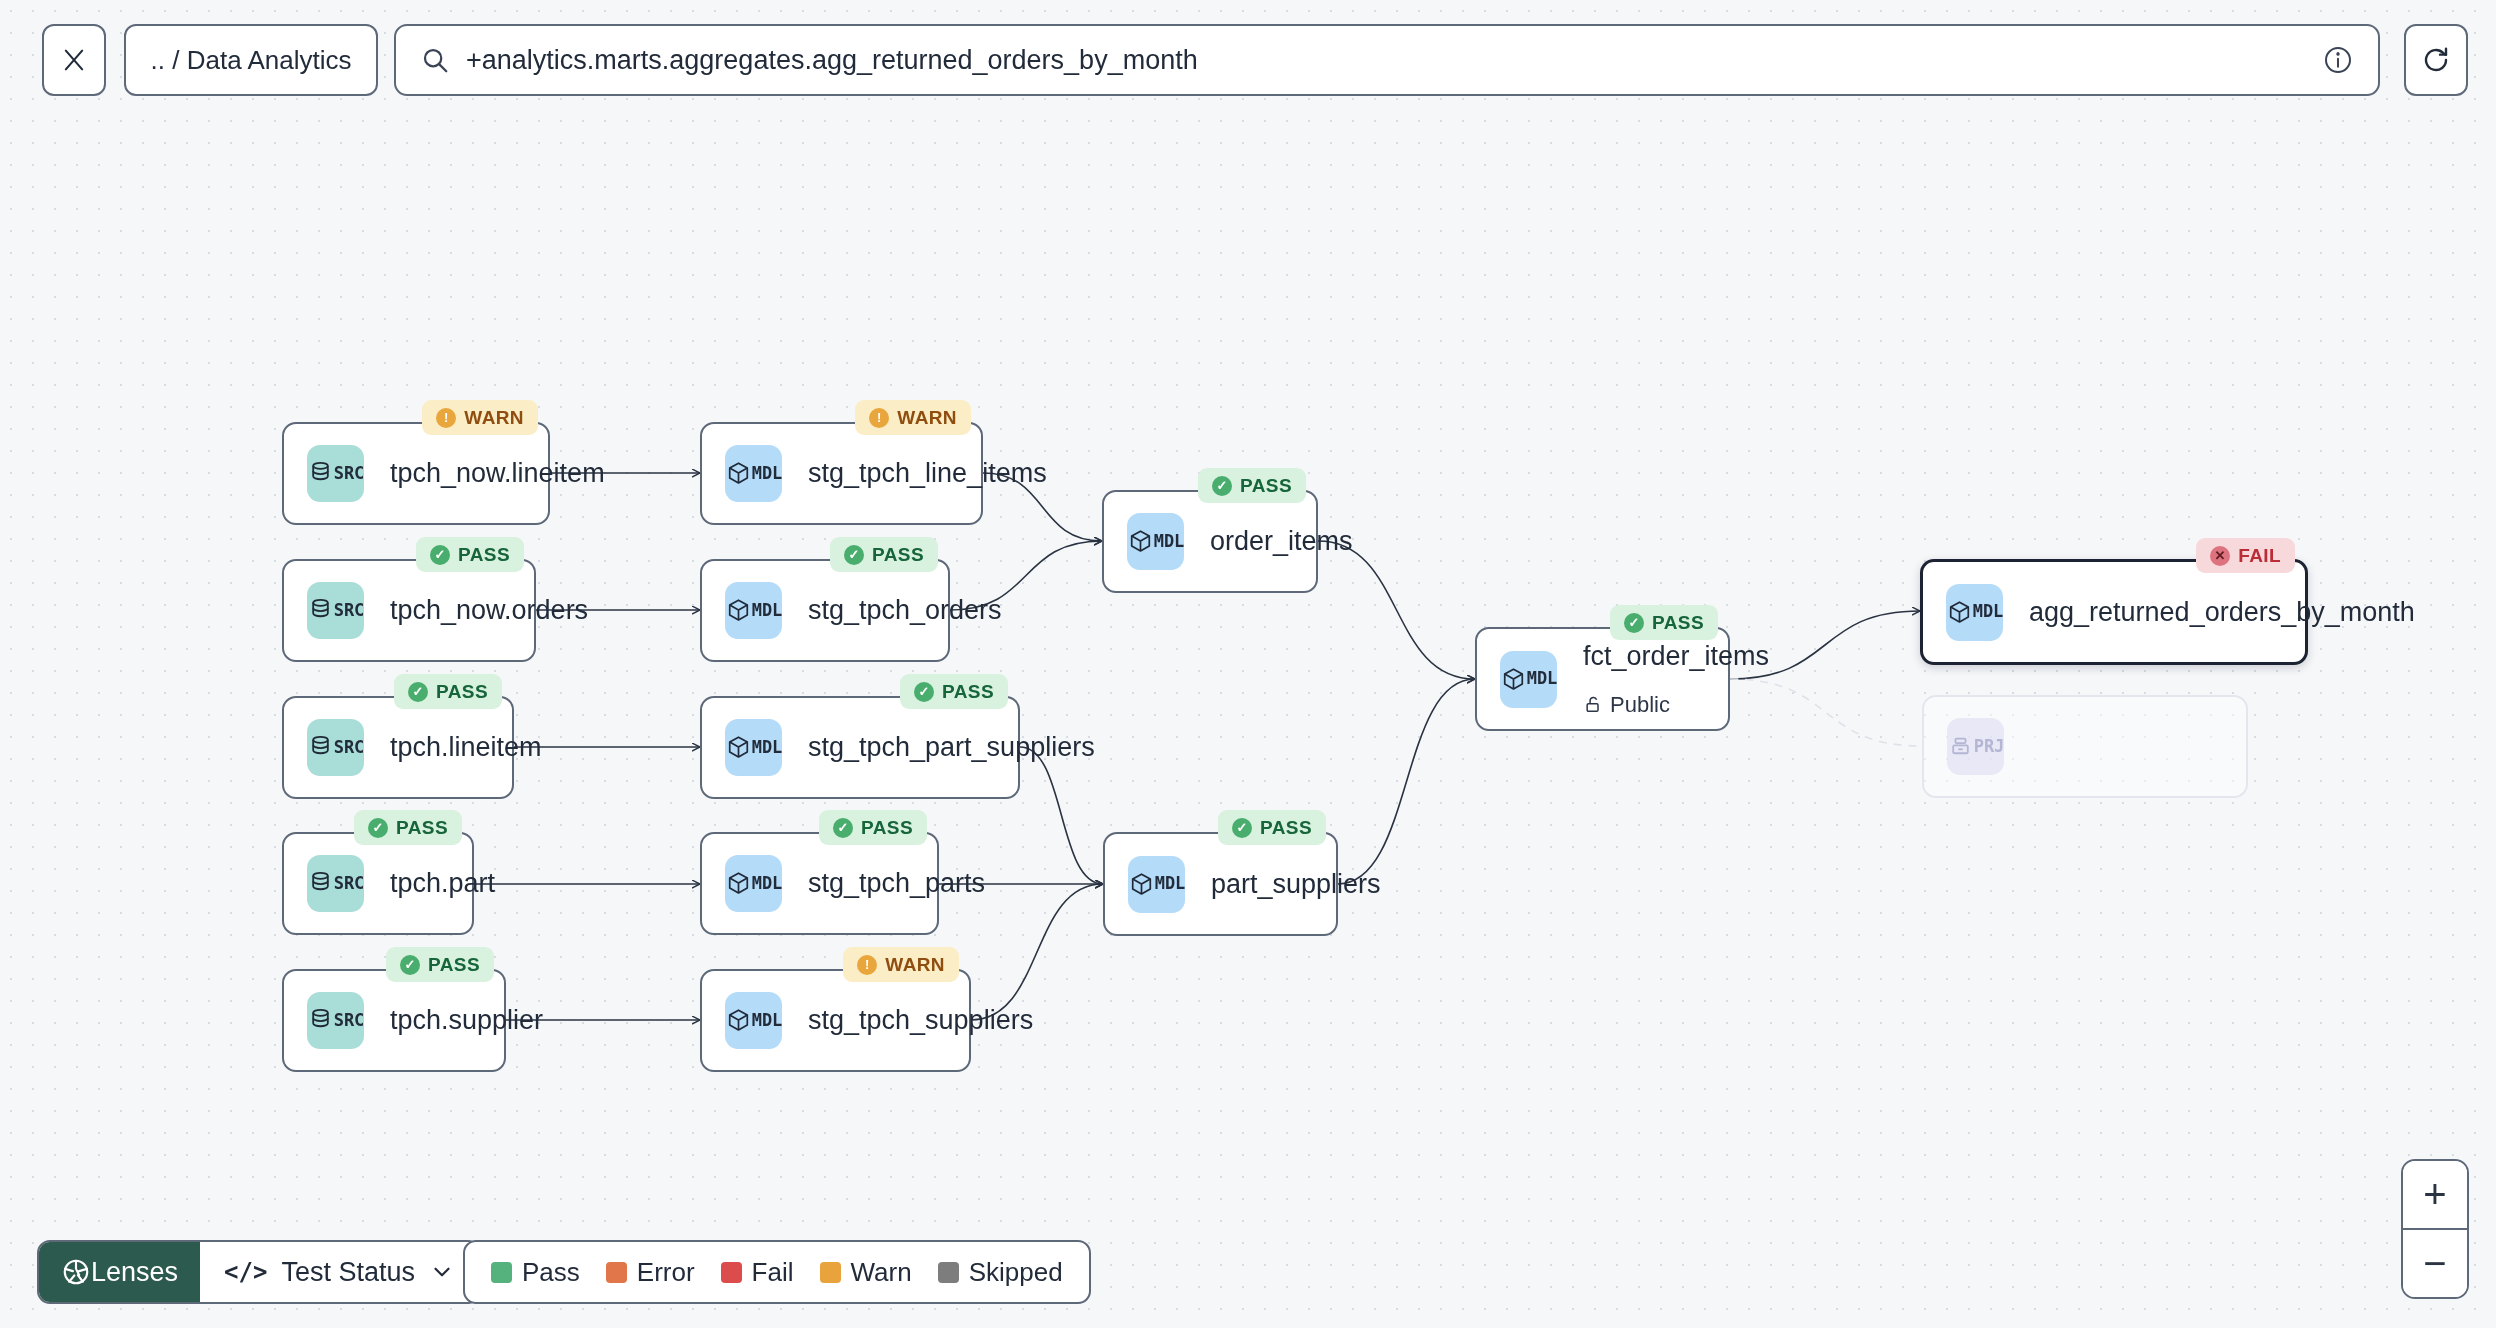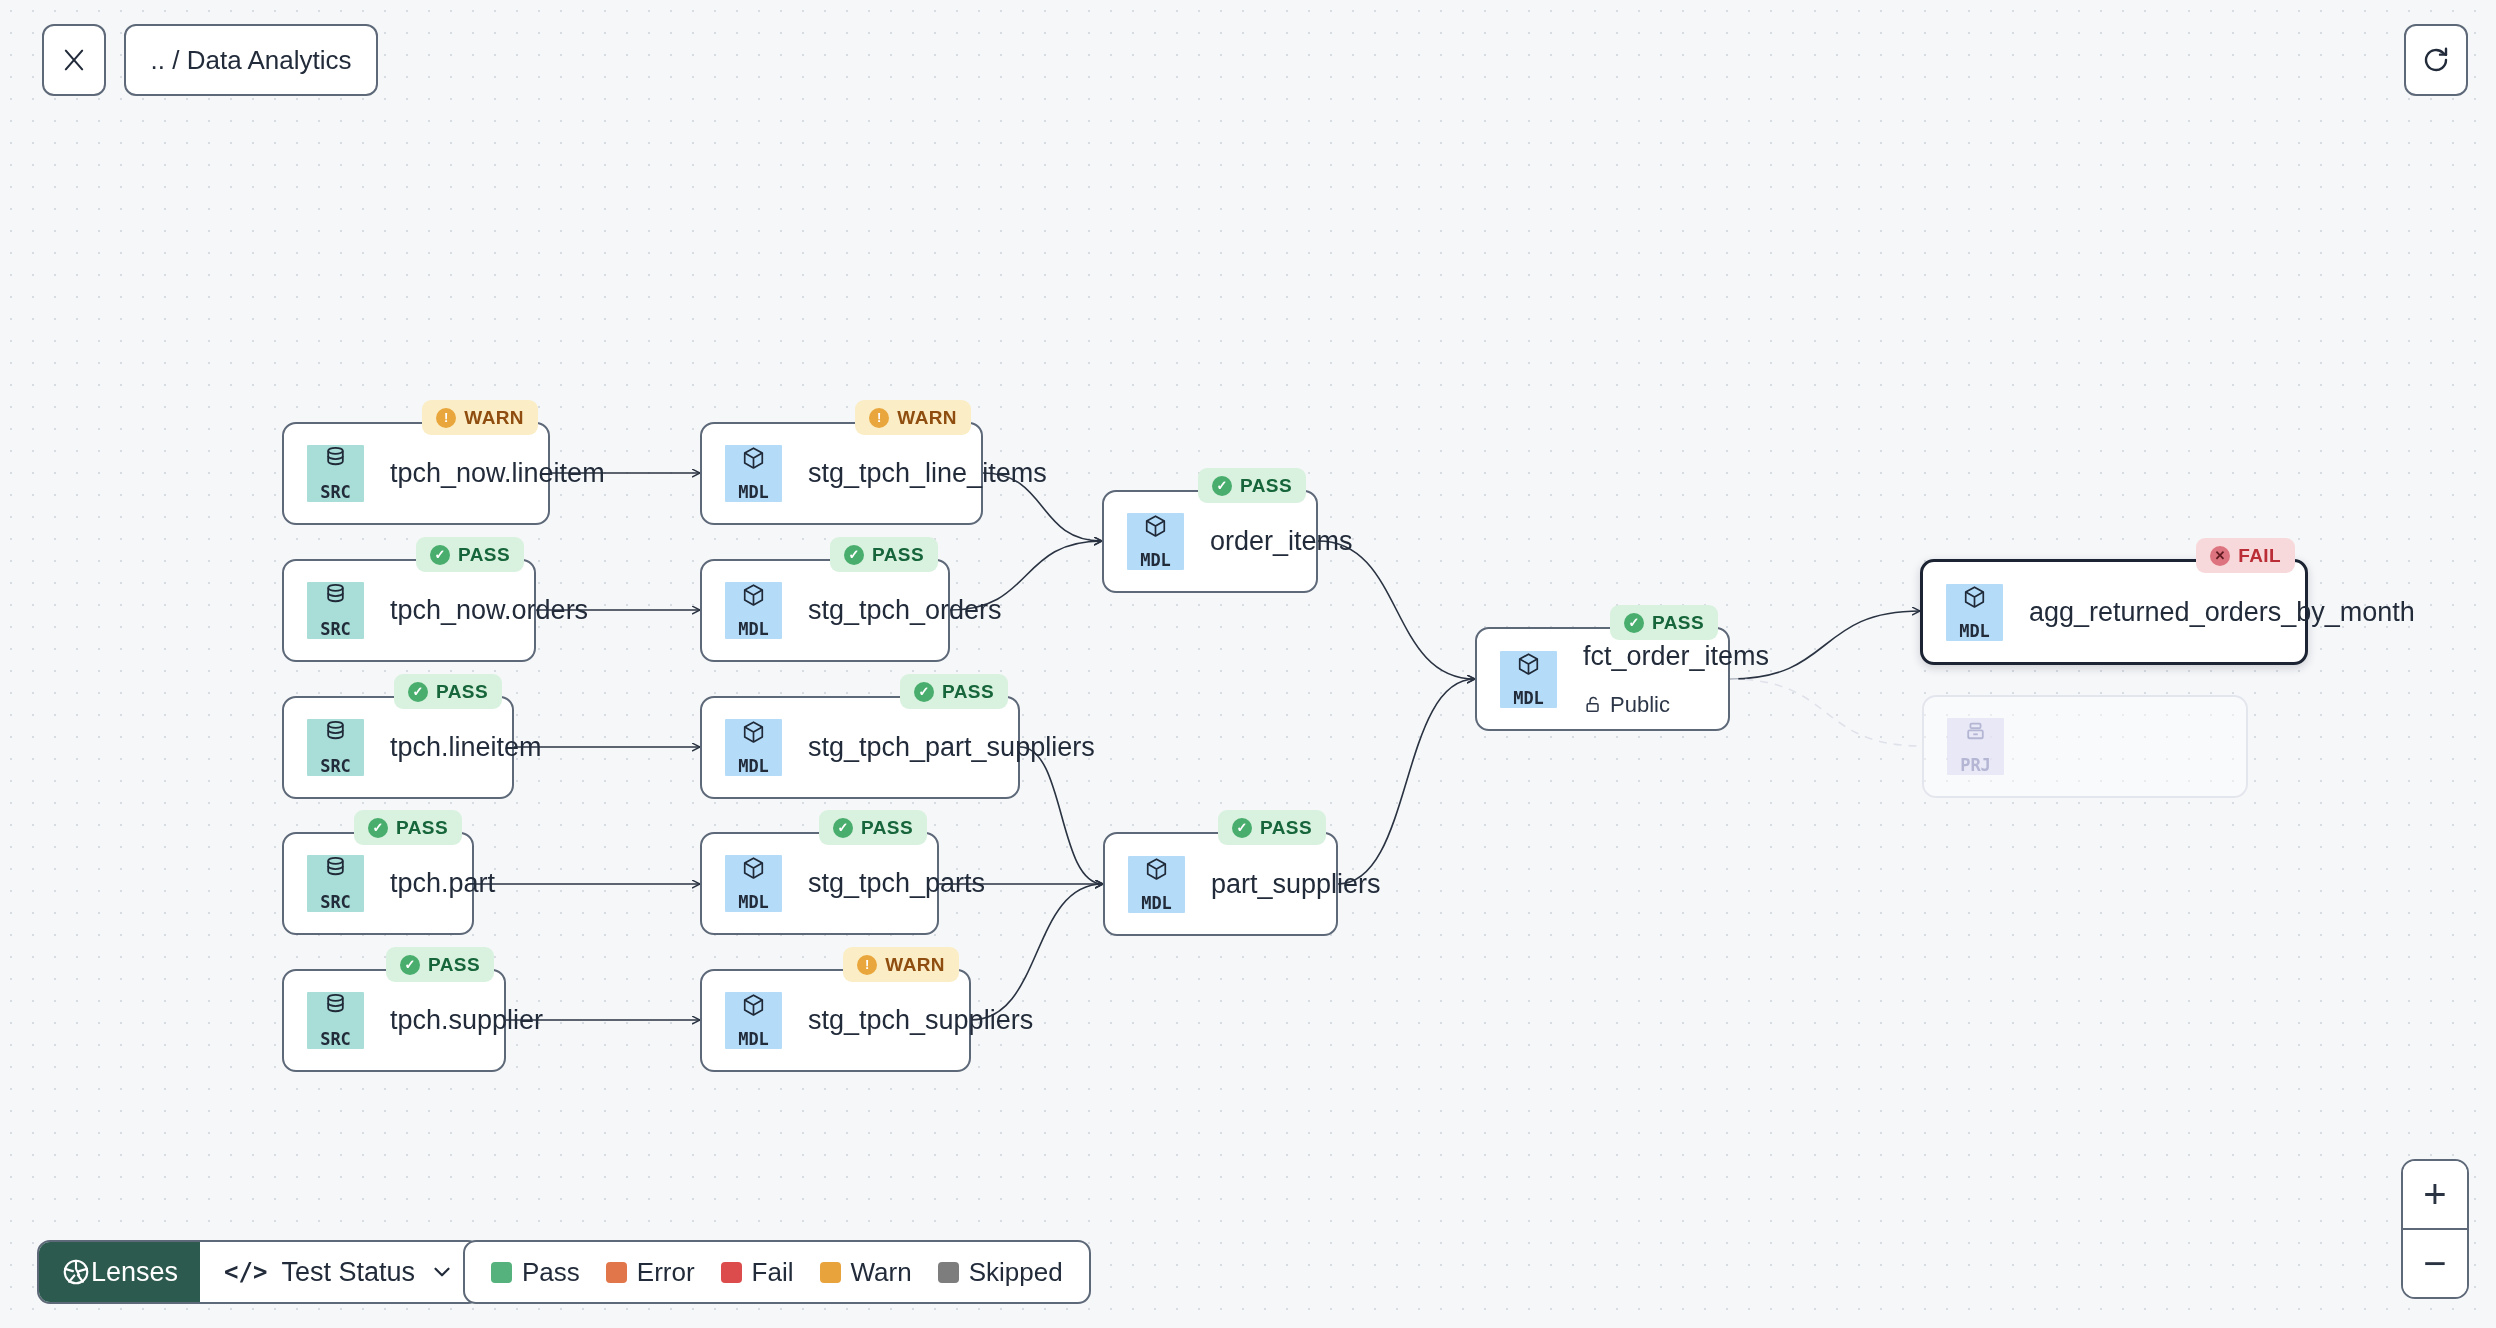--- a/index.html
+++ b/index.html
@@ -40,22 +40,22 @@
   #edges { position:absolute; inset:0; width:2496px; height:1328px; }
   .node {
     position:absolute; background:#ffffff;
     border:2px solid #5d6878; border-radius:14px;
     display:flex; align-items:center; gap:26px; padding:0 23px;
     cursor:pointer;
   }
   .node.selected { border:3.5px solid #1c2433; box-shadow:0 3px 10px rgba(15,23,42,.18); }
   .node.faded { border-color:#e0e2ec; background:rgba(253,253,255,.6); opacity:.8; }
   .kind-badge {
-    width:57px; height:57px; border-radius:1px; flex:0 0 auto;
-    display:flex; flex-direction:column; align-items:center; justify-content:space-between;
+    width:57px; height:57px; border-radius:13px; flex:0 0 auto;
+    display:flex; flex-direction:row; align-items:center; justify-content:center;
   }
   .kind-label { font-family:"DejaVu Sans Mono", monospace; font-size:17px; font-weight:700; color:#222b3a; line-height:1.05; }
   .node.faded .kind-label { color:#a4a7cb; }
   .node-label { font-size:27px; color:#222b3a; white-space:nowrap; }
   .node-sub { display:flex; align-items:center; gap:7px; font-size:22px; color:#2c3648; margin-top:20px; }
   .node.faded .node-label, .node.faded .faded-line1 { color:#b7bacb; }
   .faded-line1 { font-size:23px; color:#b7bacb; margin-bottom:2px; }
   .faded-line2 { font-size:27px; color:#b7bacb; white-space:nowrap; }
   .pill {
     position:absolute; top:-24px; right:10px; height:35px;
@@ -393,20 +393,36 @@
   <div class="tb-btn close-btn">
     <span class="icon">
       <svg width="28" height="28" viewBox="0 0 24 24" fill="none" stroke="#222b3a" stroke-width="1.8" stroke-linecap="round">
           <path d="M5 4l14 16M19 4L5 20"></path>
         </svg>
     </span>
   </div>
   <div class="tb-btn crumb-btn">
     <span>.. / Data Analytics</span>
   </div>
+  <div class="searchbar">
+    <span class="icon">
+      <svg width="30" height="30" viewBox="0 0 24 24" fill="none" stroke="#3a4456" stroke-width="1.8" stroke-linecap="round">
+          <circle cx="10.5" cy="10.5" r="6.5"></circle>
+          <path d="M15.5 15.5L21 21"></path>
+        </svg>
+    </span>
+    <input type="text" spellcheck="false" value="+analytics.marts.aggregates.agg_returned_orders_by_month" style="">
+    <span class="icon">
+      <svg width="32" height="32" viewBox="0 0 24 24" fill="none" stroke="#3a4456" stroke-width="1.5">
+          <circle cx="12" cy="12" r="9"></circle>
+          <path d="M12 11v6" stroke-linecap="round"></path>
+          <path d="M12 7.2v.4" stroke-width="2.4" stroke-linecap="round"></path>
+        </svg>
+    </span>
+  </div>
   <div class="tb-btn refresh-btn">
     <span class="icon">
       <svg width="32" height="32" viewBox="0 0 24 24" fill="none" stroke="#222b3a" stroke-width="1.8" stroke-linecap="round" stroke-linejoin="round">
           <path d="M19.5 12a7.5 7.5 0 1 1-2.2-5.3L19.5 8"></path>
           <path d="M19.5 3.5V8h-4.5"></path>
         </svg>
     </span>
   </div>
 
   <div class="lenses-ctl">

